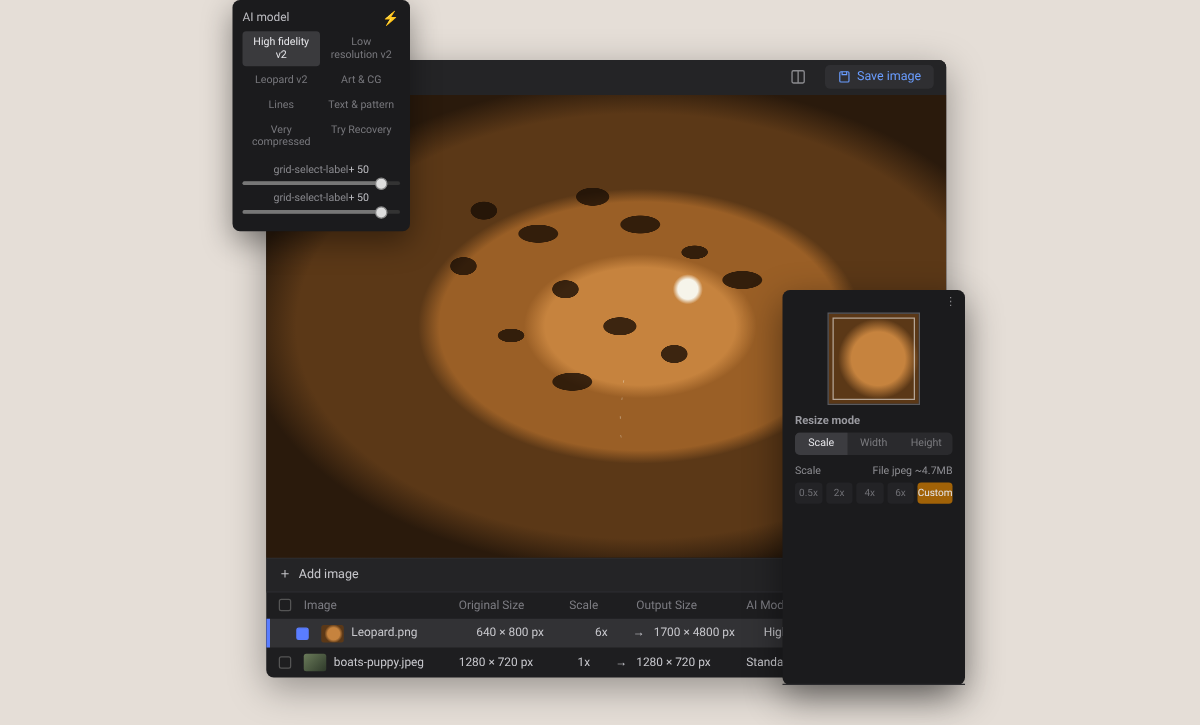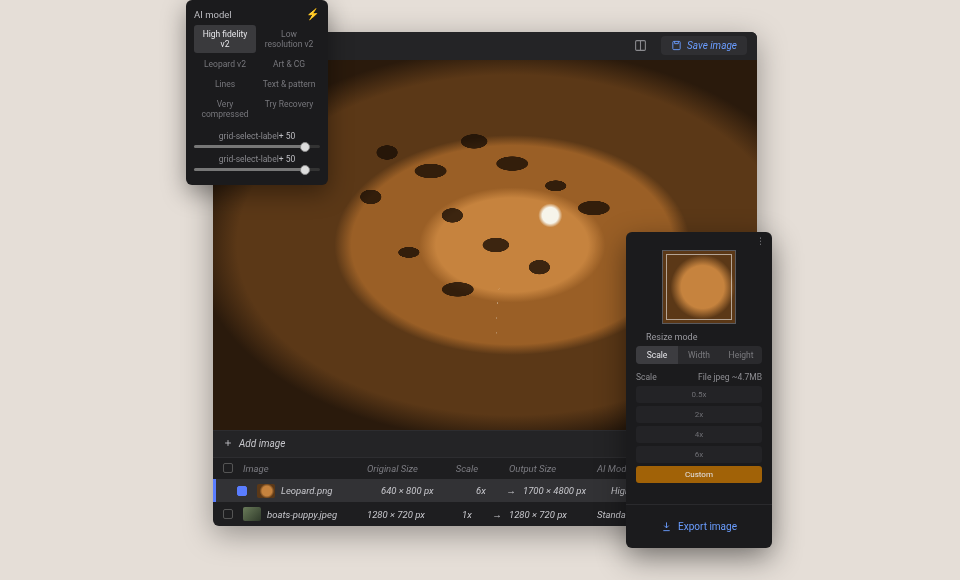--- a/index.html
+++ b/index.html
@@ -1,22 +1,22 @@
 <!DOCTYPE html>
 <html><head>
 <meta charset="utf-8">
 <style>
   * { box-sizing: border-box; margin: 0; padding: 0; font-family: -apple-system, BlinkMacSystemFont, "Segoe UI", Roboto, sans-serif; }
   body { width: 960px; height: 580px; background: #e5ded7; overflow: hidden; position: relative; }
 
   
   .main-window {
-    position: absolute; left: 213px; top: 32px; width: 544px; height: 494px;
+    position: absolute; left: 213px; top: 48px; width: 544px; height: 494px;
     background: #1e1e20; border-radius: 6px; box-shadow: 0 8px 30px rgba(0,0,0,.35);
-    display: flex; flex-direction: column; overflow: hidden; font-style: italic;
+    display: flex; flex-direction: column; overflow: hidden;
   }
   .top-bar {
     height: 28px; background: #242426; display: flex; align-items: center;
     justify-content: flex-end; padding: 0 10px; gap: 10px;
   }
   .icon-btn {
     width: 22px; height: 22px; display: flex; align-items: center; justify-content: center;
     color: #8a8a8e; cursor: pointer; border-radius: 3px;
   }
   .save-btn {
@@ -120,28 +120,28 @@
     background:#1b1b1d; border-radius:6px; box-shadow:0 10px 30px rgba(0,0,0,.45);
     color:#bdbdc2; font-size:9px; display:flex; flex-direction:column;
   }
   .side-header { height:18px; display:flex; justify-content:flex-end; align-items:center; padding:0 6px; color:#8a8a8e;}
   .preview-box {
     margin:0 auto 8px; width:74px; height:74px; border:1px solid #5a5a5e; background:
       radial-gradient(circle at 55% 50%, #c6833e 0 40%, #5b3817 60% 100%);
     position:relative;
   }
   .preview-box::after{ content:""; position:absolute; inset:3px; border:1px solid rgba(255,255,255,.55);}
-  .section-label { font-size:9px; color:#9a9aa0; padding:0 20px 4px; }
+  .section-label { font-size:9px; color:#9a9aa0; padding:0 10px 4px;font-weight:bold; }
   .seg {
     margin:0 10px 8px; display:flex; background:#2a2a2d; border-radius:4px; overflow:hidden; font-size:8.5px;
   }
   .seg > div { flex:1; text-align:center; padding:4px 0; color:#7a7a7e; cursor:pointer; }
   .seg > div.active { background:#3c3c40; color:#e4e4e8; }
   .kv-row { display:flex; justify-content:space-between; padding:0 10px 4px; font-size:8.5px; color:#8d8d92;}
-  .scale-row { margin:0 10px 6px; display:flex; gap:3px;flex-direction:column; }
+  .scale-row { margin:0 10px 6px; display:flex; gap:3px; }
   .scale-chip {
     flex:1; background:#232326; color:#6f6f74; font-size:8px; text-align:center; padding:4px 0;
     border-radius:3px; cursor:pointer;
   }
   .scale-chip.active { background:#a16207; color:#e4e4e8; }
   .custom-row { display:flex; justify-content:space-between; align-items:center; padding:2px 10px 0; font-size:8px; color:#77777c;}
   .custom-val { background:#232326; padding:3px 8px; border-radius:3px; color:#d8d8dc; font-size:8.5px;}
   .side-spacer { flex:1; }
   .divider { height:1px; background:#2a2a2d; margin:0 0 0; }
   .export-btn {
@@ -313,21 +313,13 @@
   <div class="scale-row">
     <div class="scale-chip">0.5x</div>
     <div class="scale-chip">2x</div>
     <div class="scale-chip">4x</div>
     <div class="scale-chip">6x</div>
     <div class="scale-chip active">Custom</div>
   </div>
 
   <div class="side-spacer"></div>
   <div class="divider"></div>
-  <div class="export-btn">
-    <svg width="11" height="11" viewBox="0 0 24 24" fill="none" stroke="currentColor" stroke-width="2">
-      <path d="M12 3v12"></path>
-        <path d="M7 10l5 5 5-5"></path>
-        <path d="M5 21h14"></path>
-    </svg>
-    <span>Export image</span>
-  </div>
 </div>
 
 </body></html>

